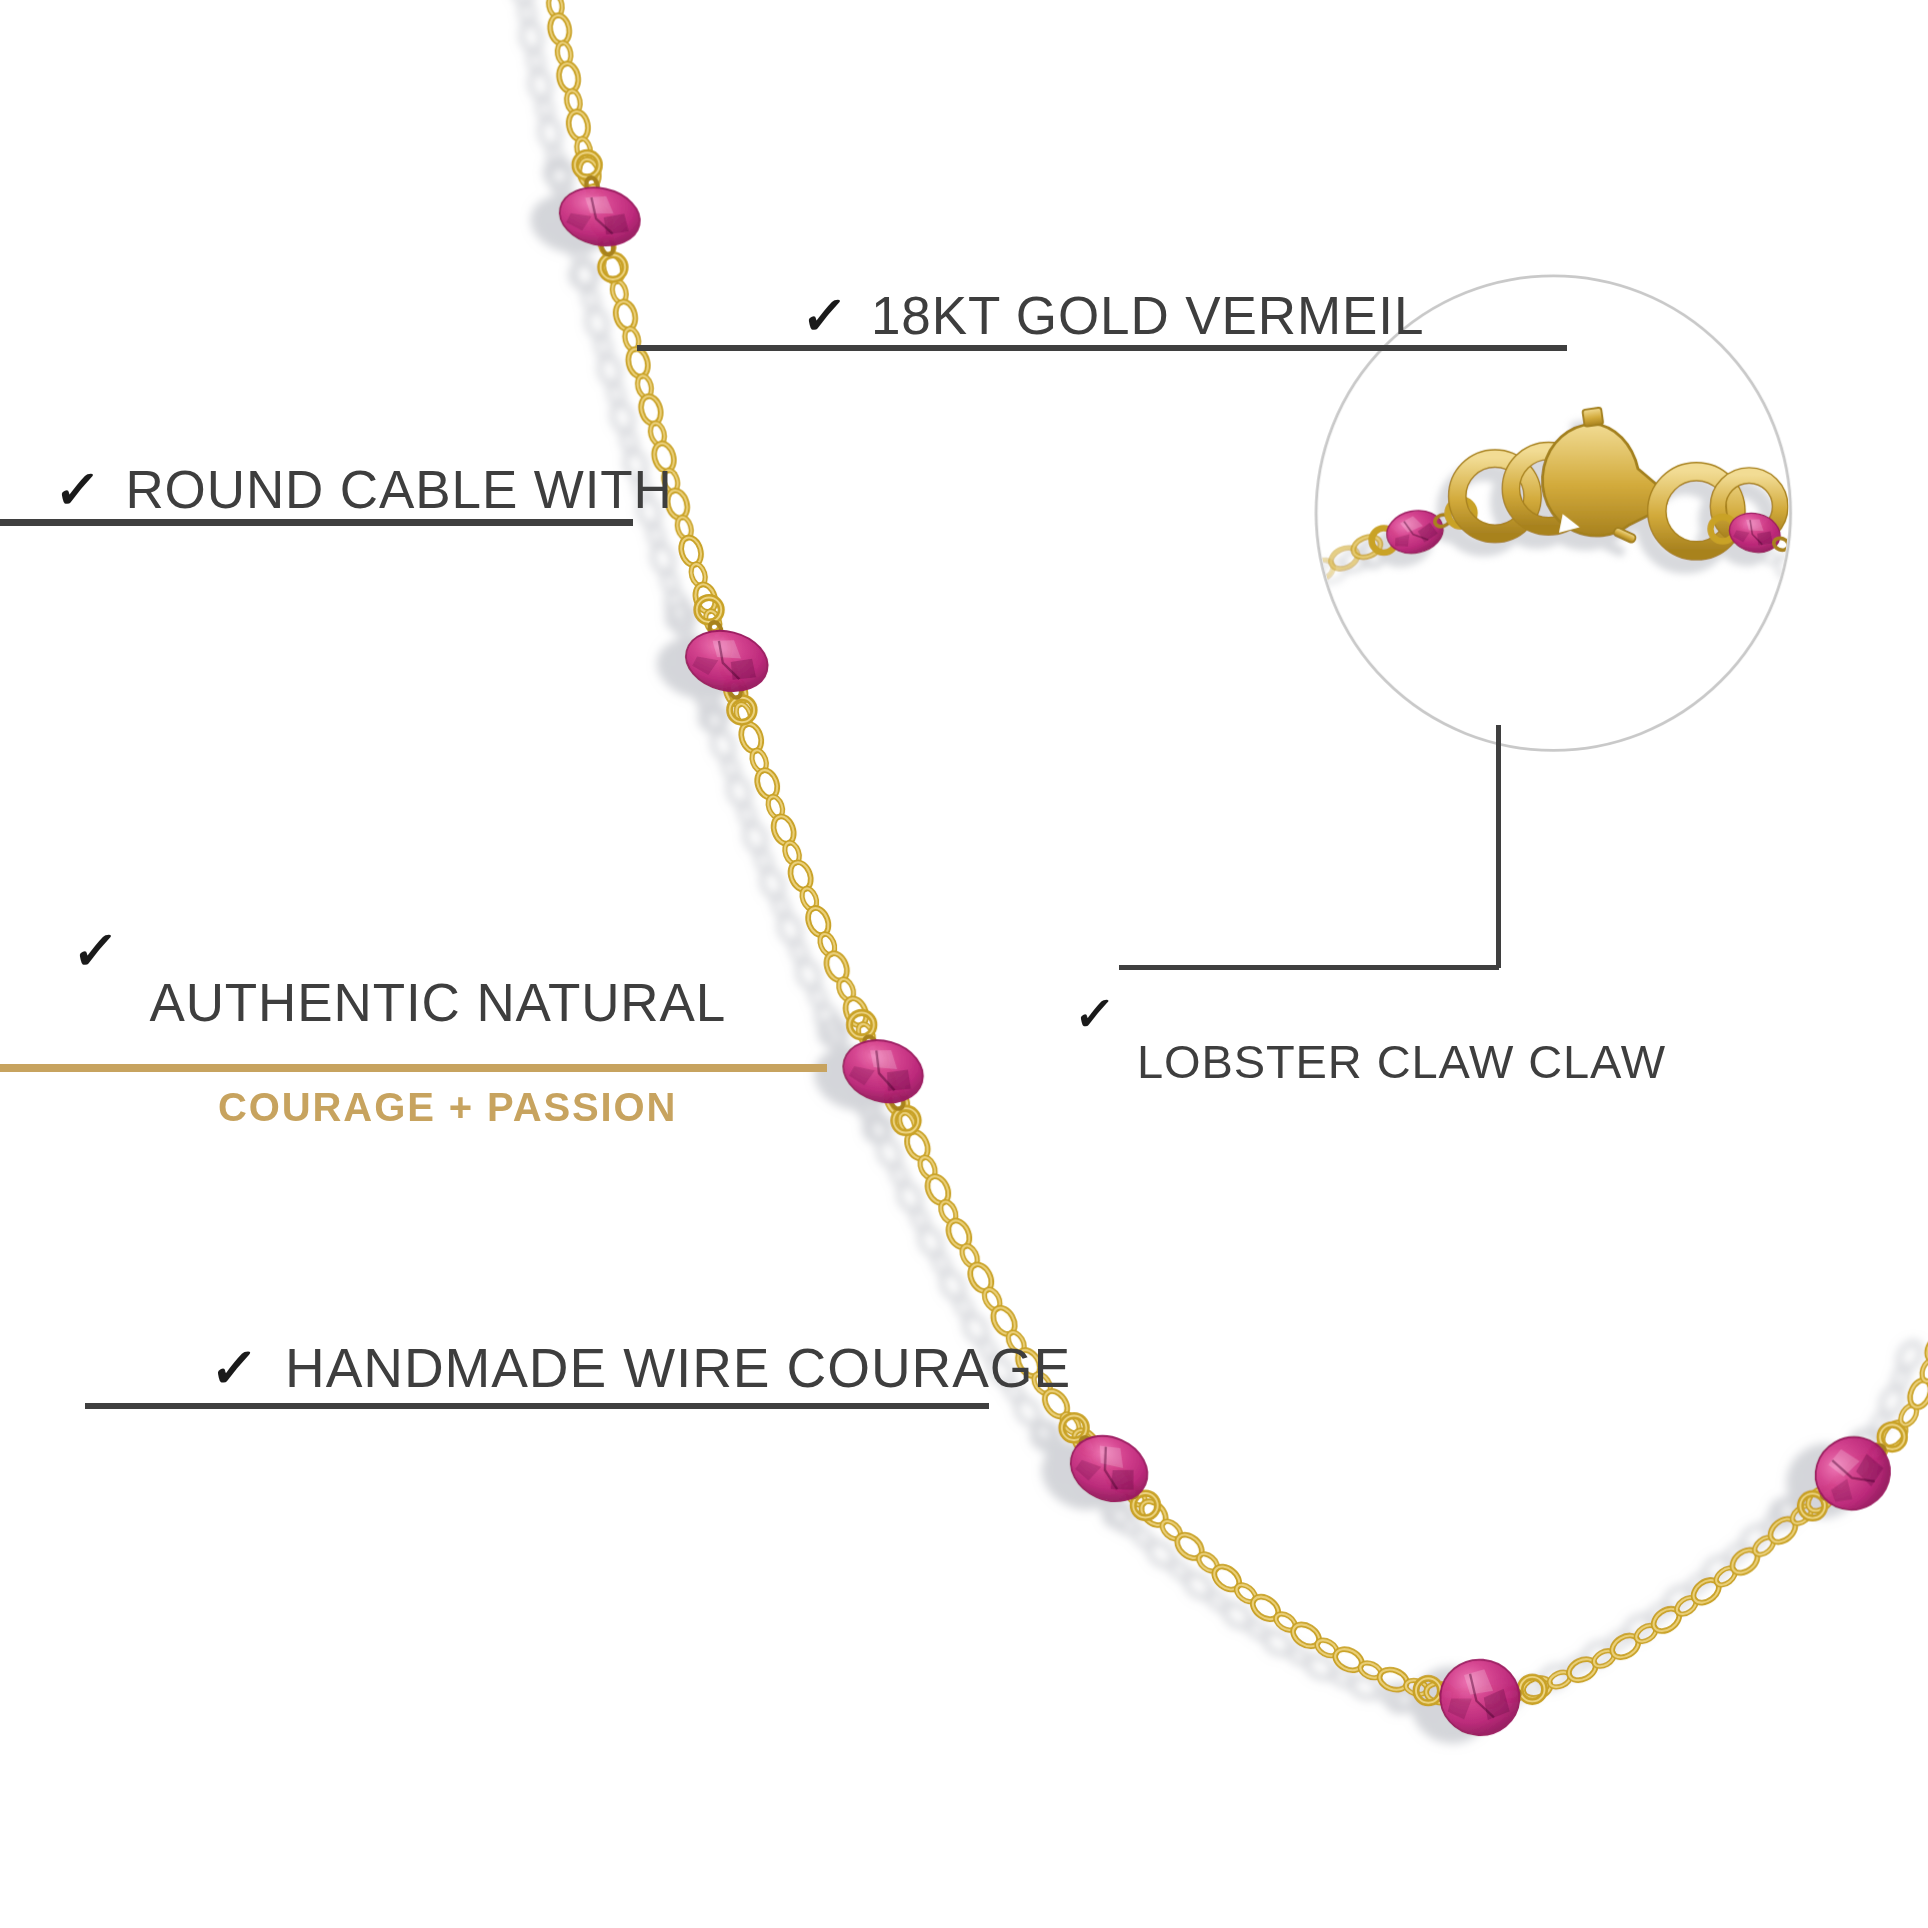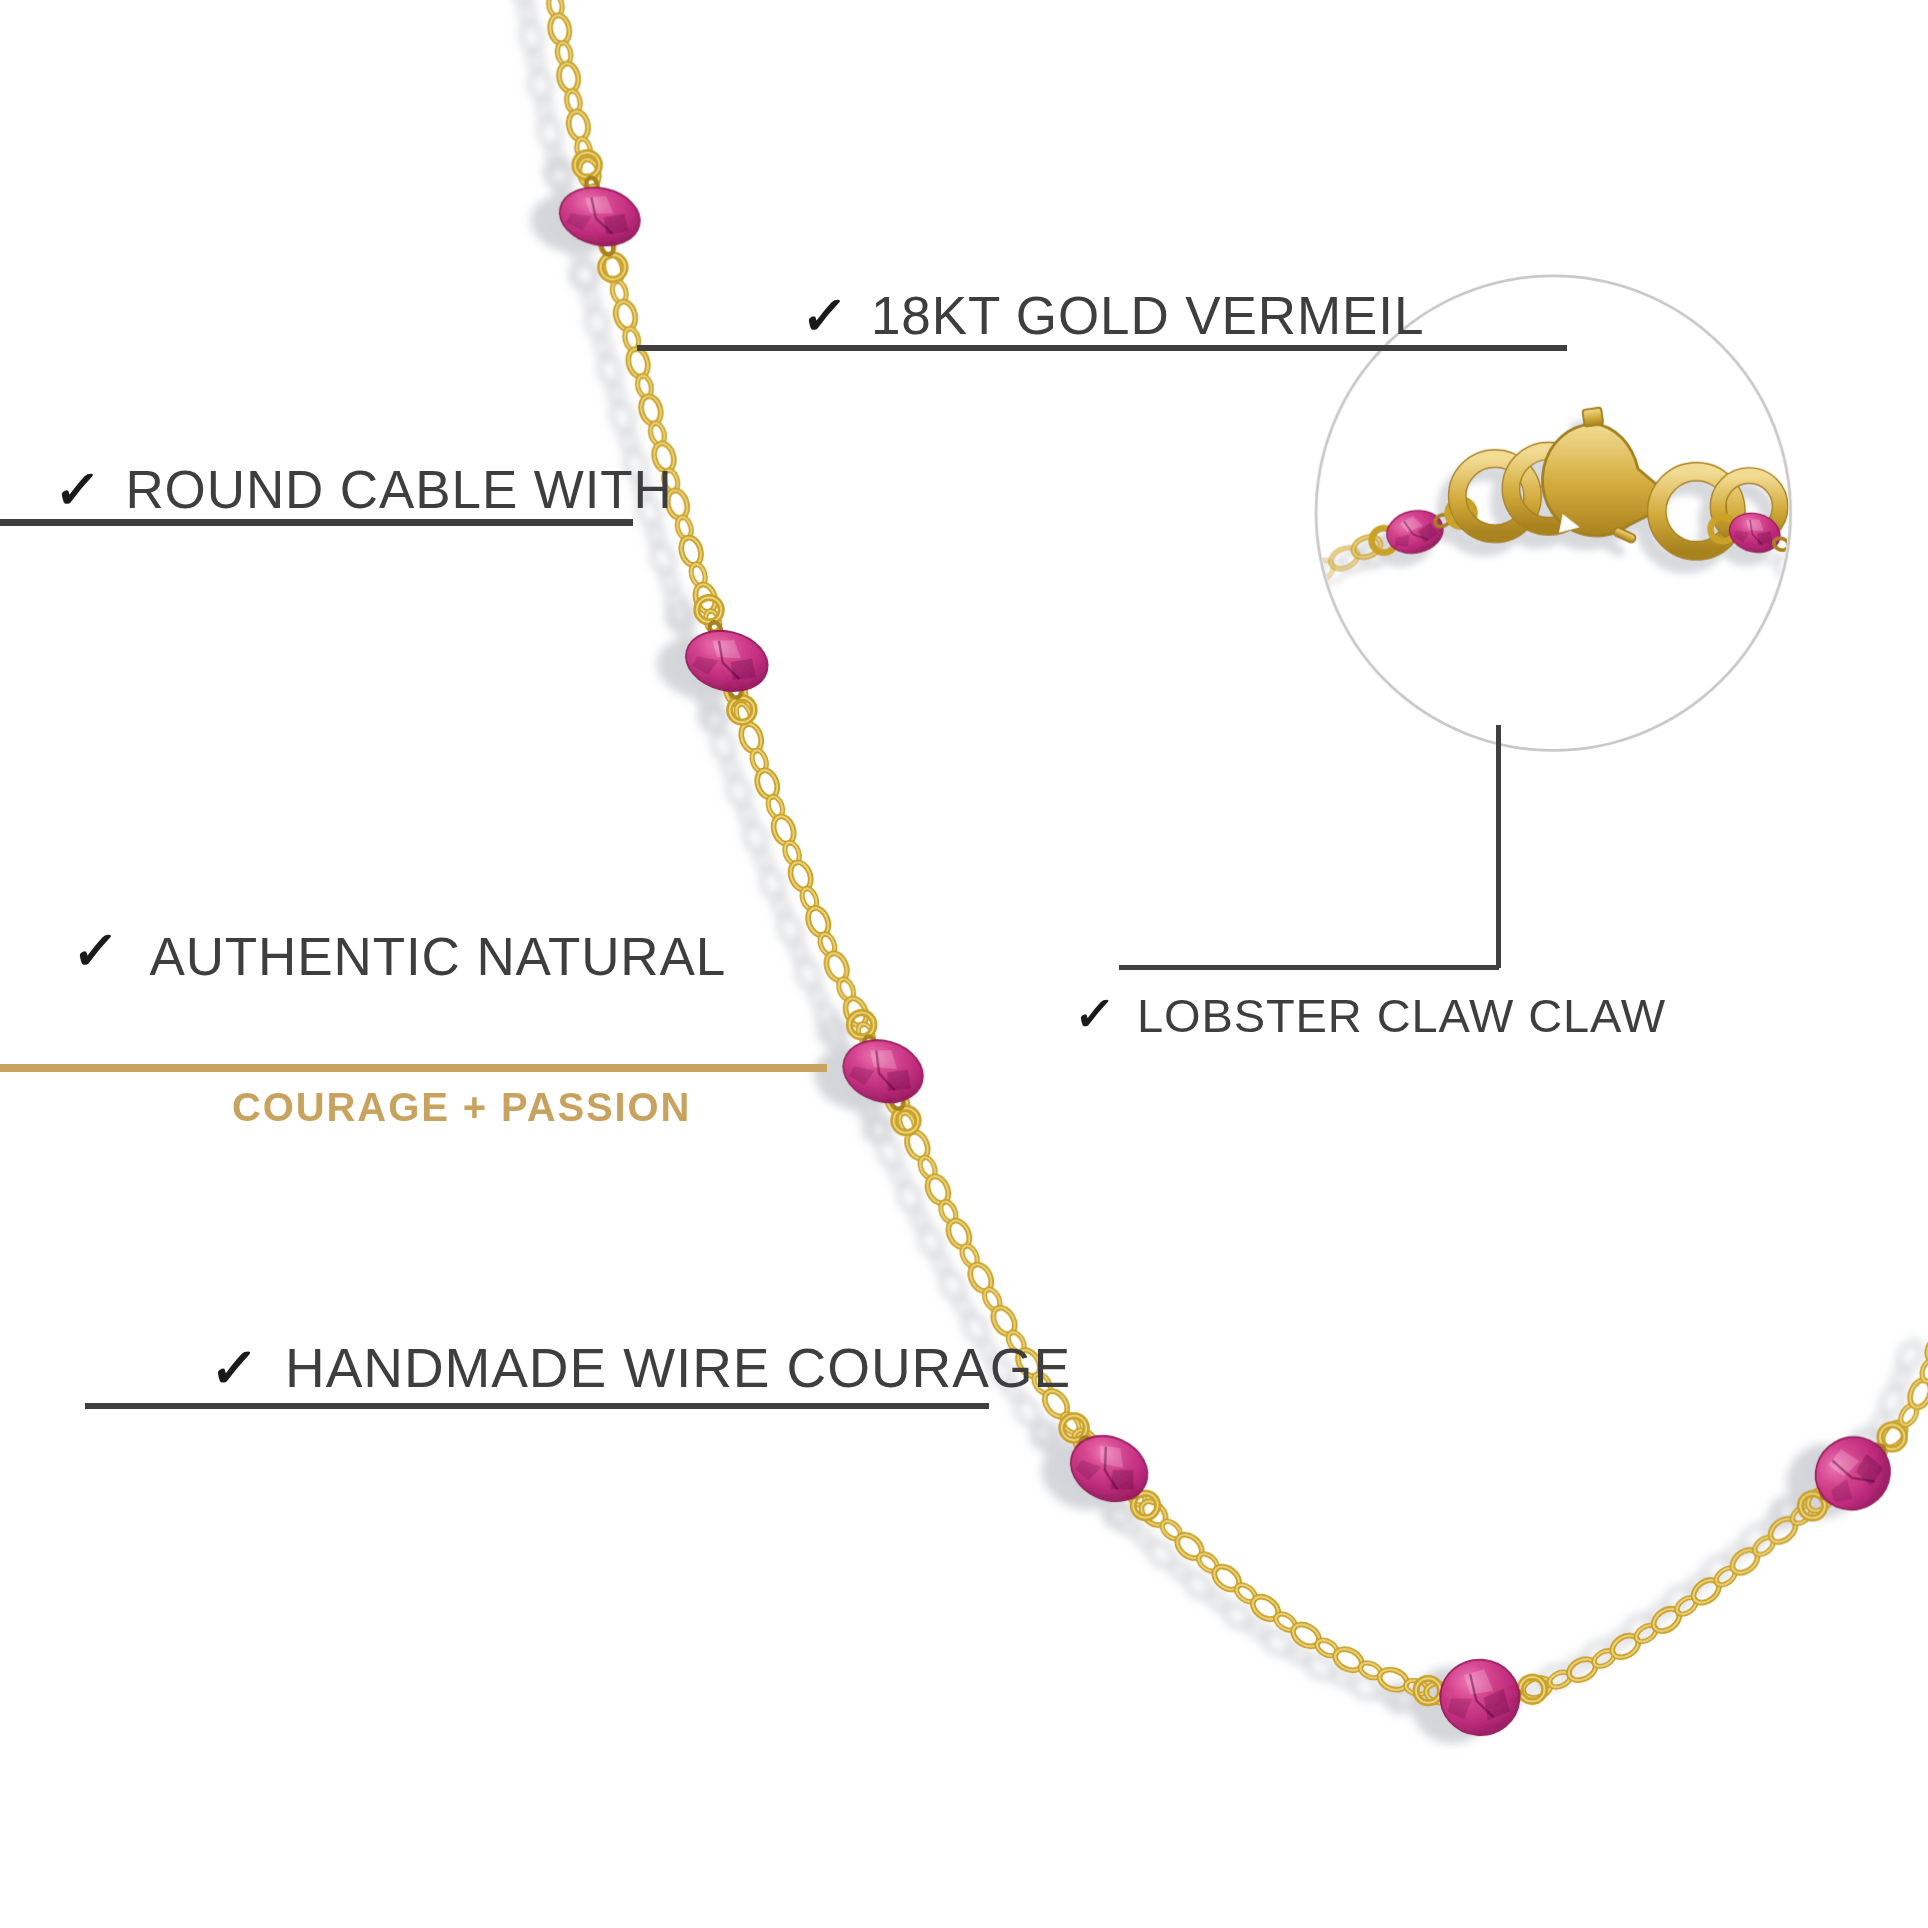--- a/index.html
+++ b/index.html
@@ -10,36 +10,36 @@
   #art{position:absolute;left:0;top:0;width:1928px;height:1928px;}
   .callout{
     position:absolute;display:flex;align-items:flex-start;
     color:var(--text,#3e3e3e);white-space:nowrap;z-index:5;
   }
   .callout .check{
     font-weight:bold;color:var(--check,#1a1a1a);
     transform:skewX(-6deg);line-height:1.15;
   }
   .callout .lbl{line-height:1.15;letter-spacing:0.9px;}
-  .lines .lbl span{display:block;}
+  .lines .lbl span{display:block;margin-top:46px;}
   .rule{position:absolute;background:var(--line,#3f3f3f);z-index:4;}
   .rule.gold{background:var(--gold,#c7a35f);}
   .tagline{
     position:absolute;font-weight:bold;color:var(--gold,#c7a35f);
     letter-spacing:1.9px;white-space:nowrap;z-index:5;
   }
   
   #co-gold{left:802px;top:286px;font-size:53px;gap:24.5px;}
   #ln-gold{left:637px;top:345px;width:930px;height:5.6px;}
   #co-chain{left:55px;top:460px;font-size:53px;gap:26px;}
   #ln-chain{left:0;top:519px;width:633px;height:6.6px;}
   #co-ruby{left:73px;top:921px;font-size:53px;gap:32px;}
   #co-ruby .lbl{line-height:72px;}
   #ln-ruby{left:0;top:1064px;width:827px;height:7.5px;}
-  #tagline{left:232px;top:1085px;font-size:40px;}
+  #tagline{left:218px;top:1085px;font-size:40px;}
   #co-clasp{left:1075px;top:987px;font-size:47px;gap:22.6px;}
   #co-clasp .lbl{line-height:57px;}
   #conn-h{left:1119px;top:965px;width:380px;height:4.7px;}
   #conn-v{left:1496px;top:725px;width:4.7px;height:243px;}
   #co-handmade{left:211px;top:1337px;font-size:55px;gap:28px;}
   #ln-handmade{left:85px;top:1403px;width:904px;height:5.6px;}
 </style>
 </head>
 <body>
 

